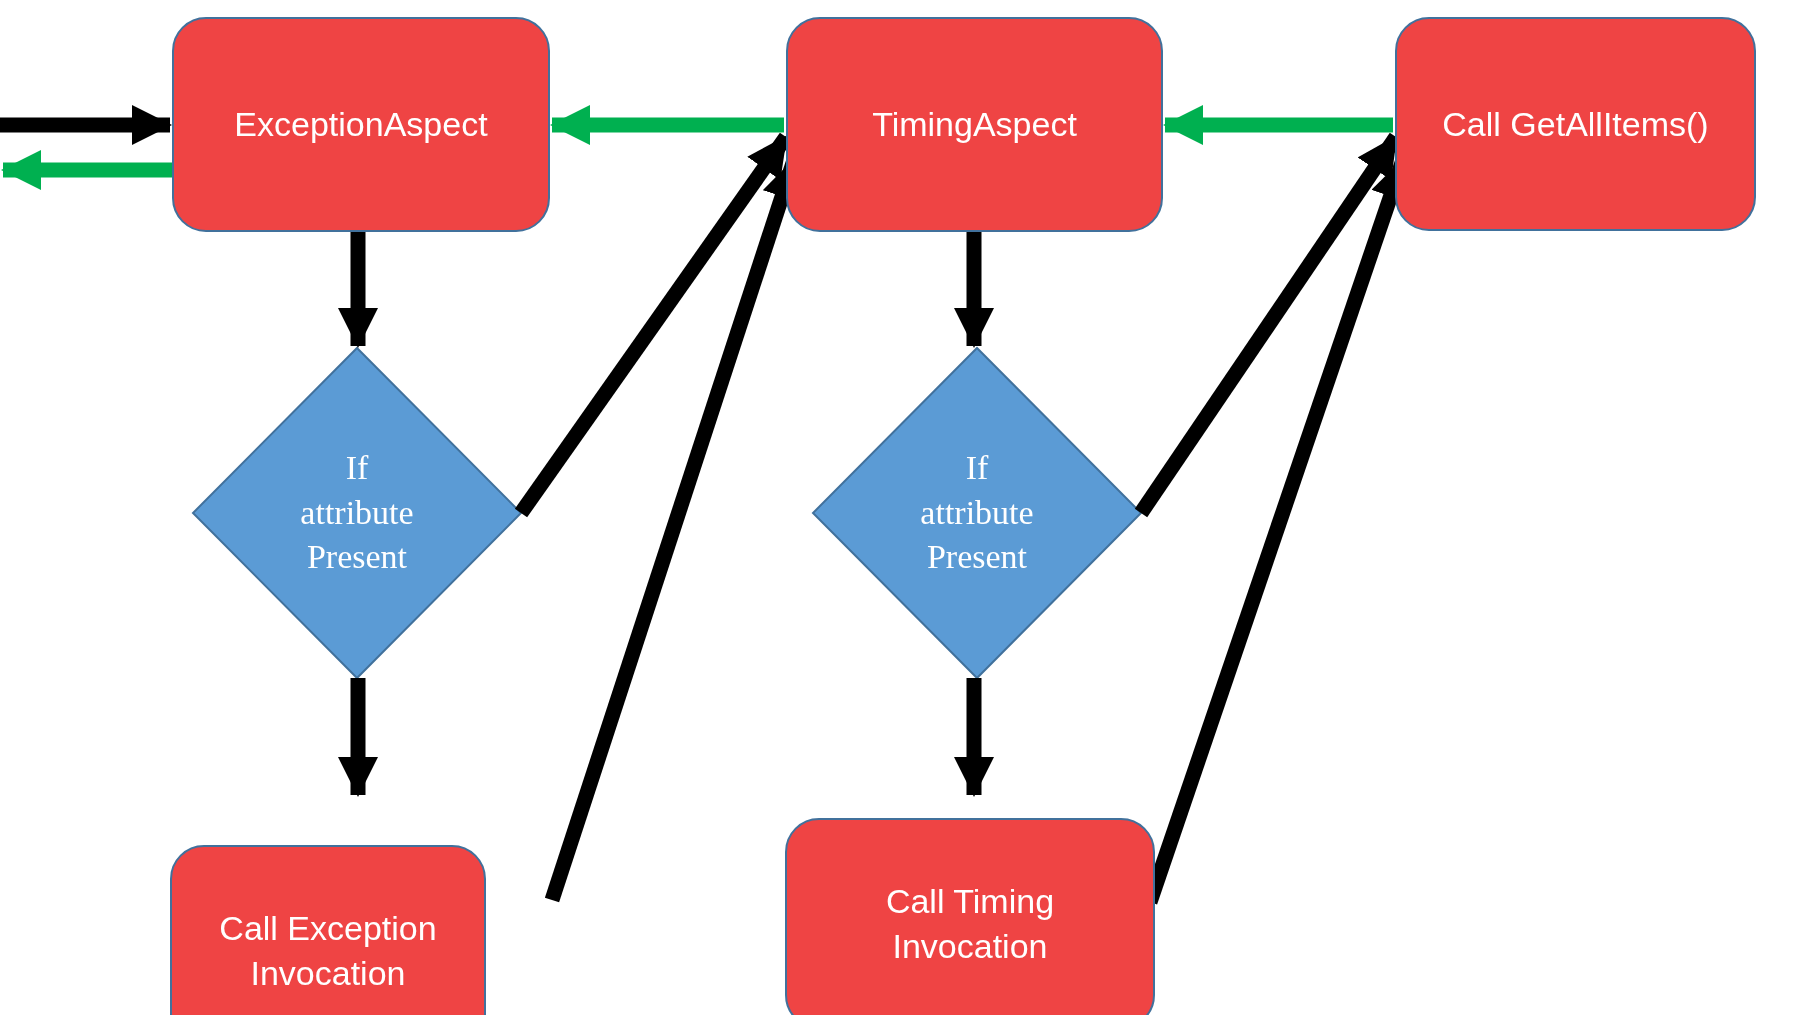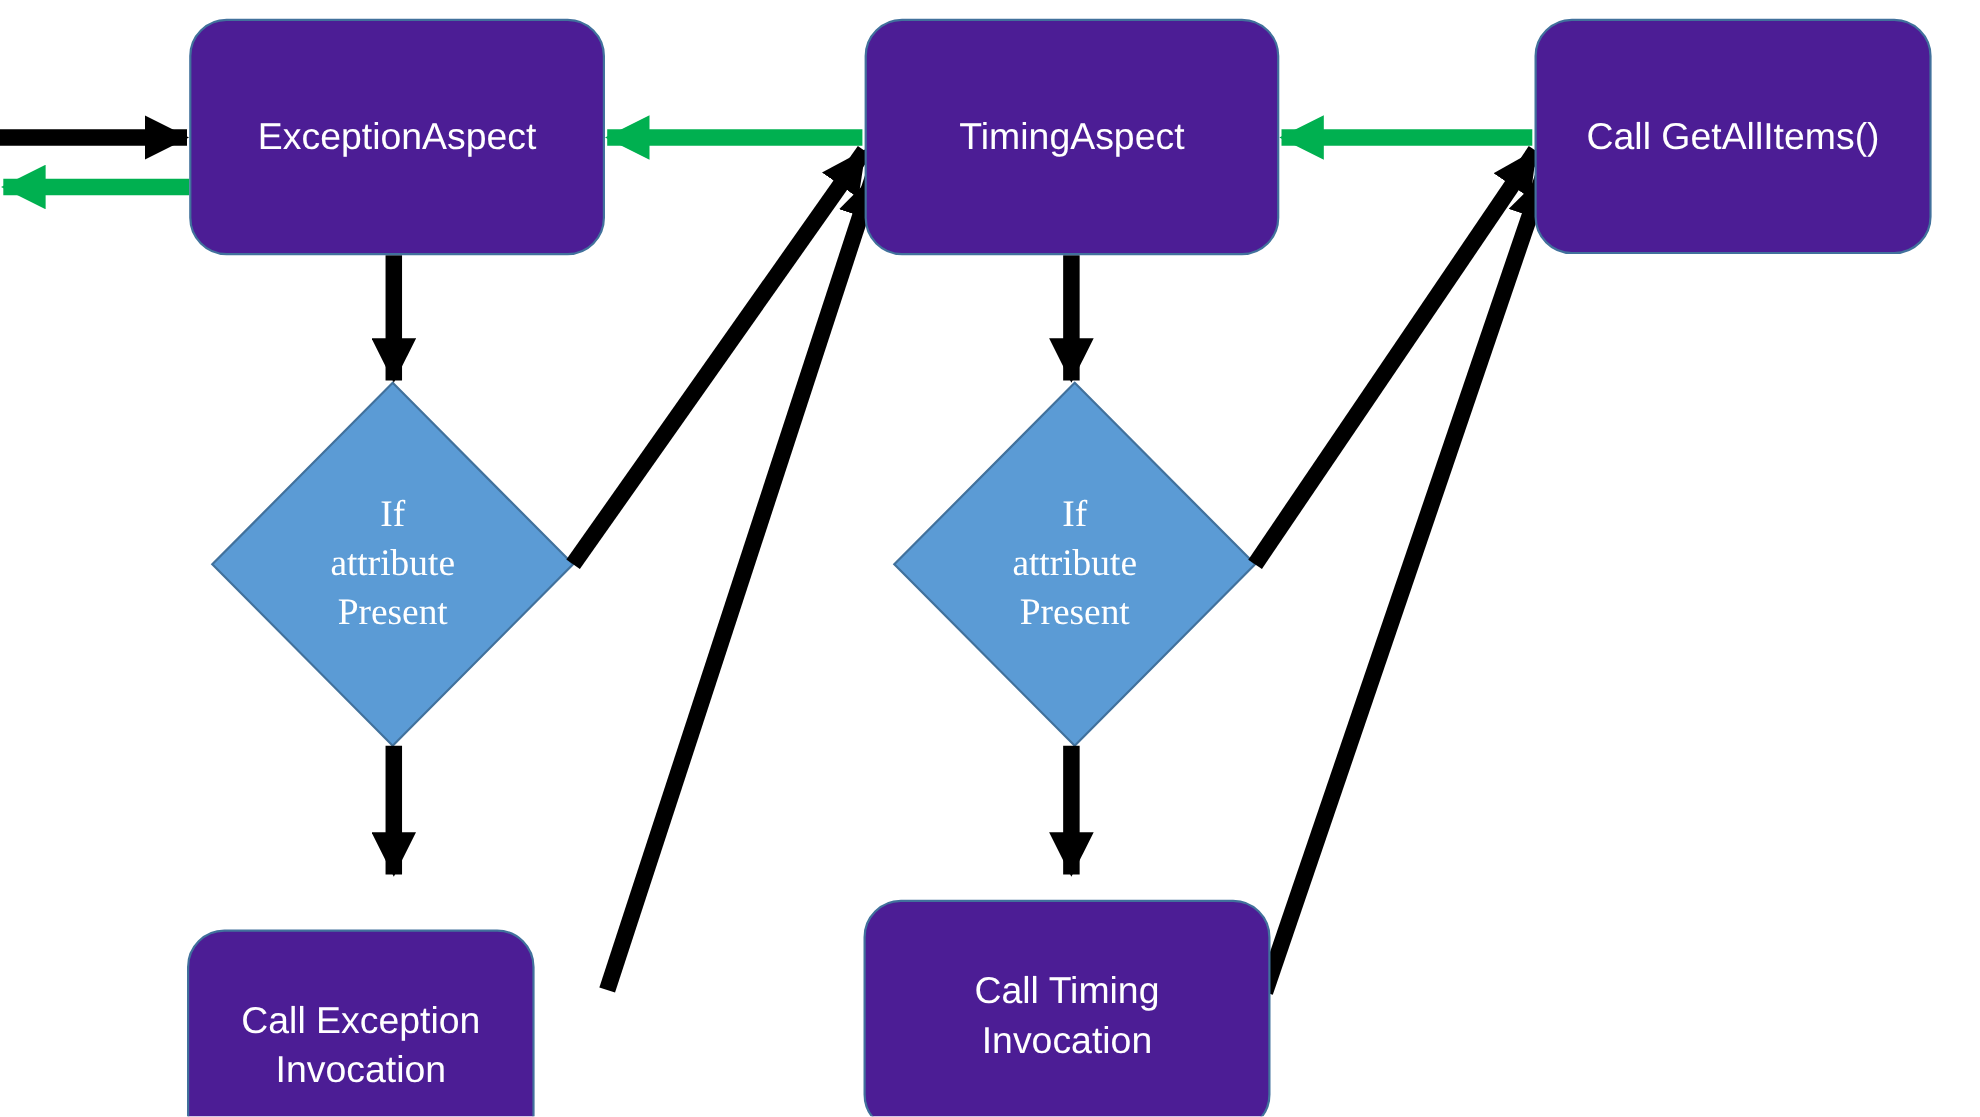--- a/index.html
+++ b/index.html
@@ -22,21 +22,21 @@
     align-items: center;
     justify-content: center;
     text-align: center;
     color: #ffffff;
     font-size: 34px;
     line-height: 1.32;
     white-space: pre-line;
     box-sizing: border-box;
   }
   .box {
-    background: #4c1d95;
+    background: #ef4444;
     border: 2px solid #41719c;
     border-radius: 34px;
   }
   .diamond-label {
     background: transparent;
     pointer-events: none;
     font-family: Liberation Serif, serif;
   }
 </style>
 </head>

